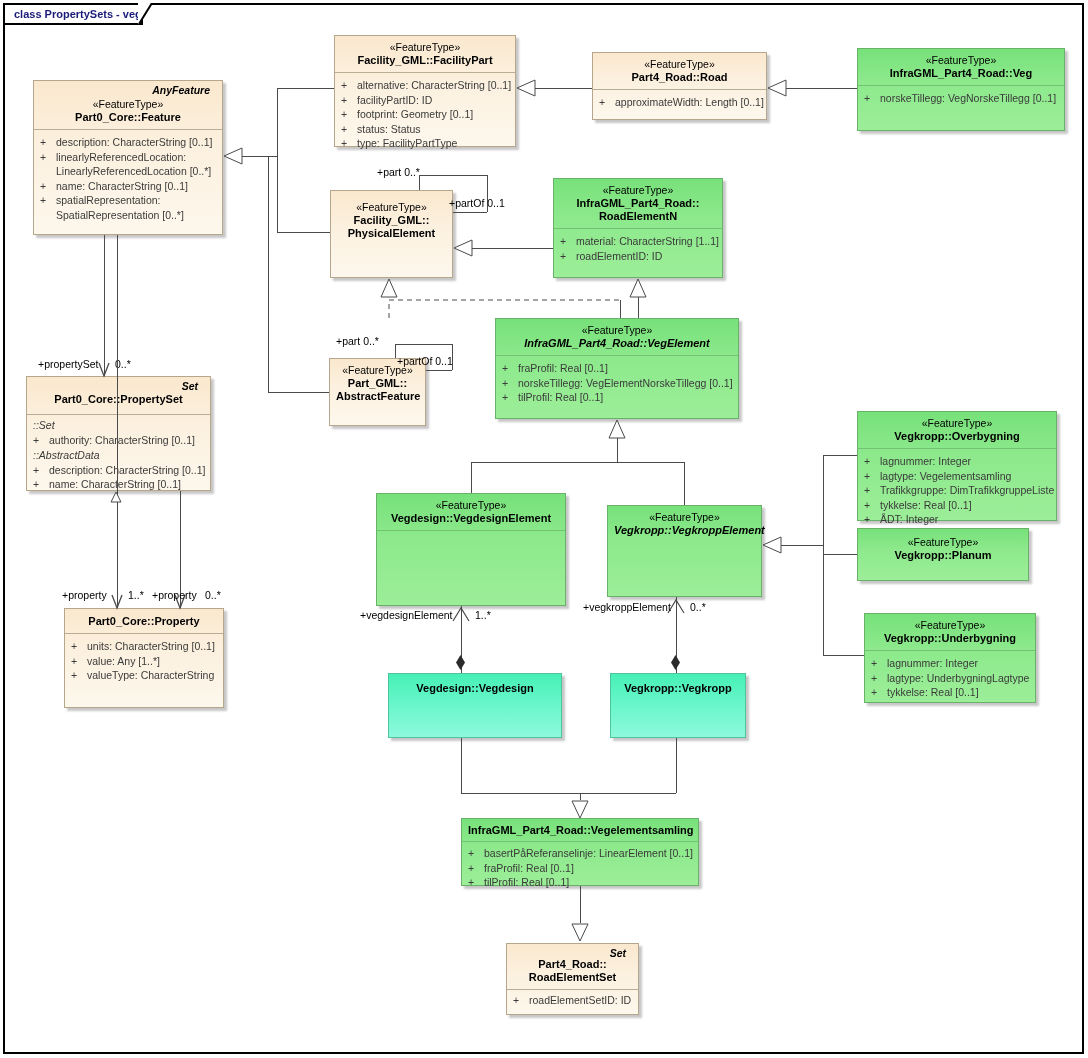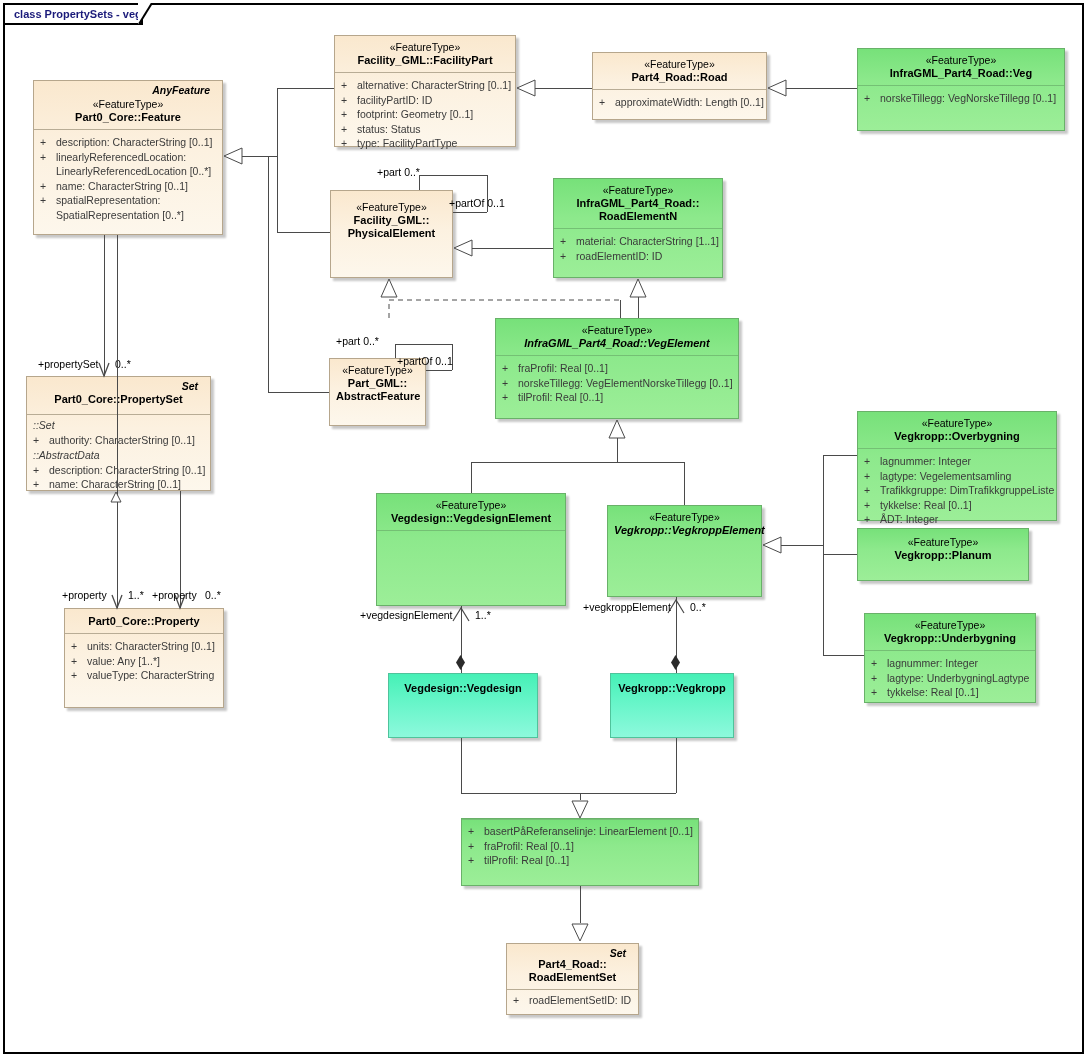--- a/index.html
+++ b/index.html
@@ -217,33 +217,36 @@
       <div class="nm">Vegkropp::Underbygning</div>
     </div>
     <div class="sep"></div>
     <div class="attrs">
       <div class="attr"><span class="vis">+</span><span>lagnummer: Integer</span></div>
       <div class="attr"><span class="vis">+</span><span>lagtype: UnderbygningLagtype</span></div>
       <div class="attr"><span class="vis">+</span><span>tykkelse: Real [0..1]</span></div>
     </div>
   </div>
 
-  <div class="cls aqua" style="left:388px;top:673px;width:150px;height:65px;">
+  <div class="cls aqua" style="left:388px;top:673px;width:174px;height:65px;">
     <div class="hdr" style="padding-top:8px;">
       <div class="nm">Vegdesign::Vegdesign</div>
     </div>
   </div>
 
-  <div class="cls aqua" style="left:610px;top:673px;width:124px;height:65px;">
+  <div class="cls aqua" style="left:610px;top:673px;width:136px;height:65px;">
     <div class="hdr" style="padding-top:8px;">
       <div class="nm">Vegkropp::Vegkropp</div>
     </div>
   </div>
 
   <div class="cls green" style="left:461px;top:818px;width:238px;height:68px;">
+    <div class="hdr" style="padding-top:5px;padding-bottom:4px;">
+      <div class="nm">InfraGML_Part4_Road::Vegelementsamling</div>
+    </div>
     <div class="sep"></div>
     <div class="attrs" style="padding-top:4px;">
       <div class="attr"><span class="vis">+</span><span>basertPåReferanselinje: LinearElement [0..1]</span></div>
       <div class="attr"><span class="vis">+</span><span>fraProfil: Real [0..1]</span></div>
       <div class="attr"><span class="vis">+</span><span>tilProfil: Real [0..1]</span></div>
     </div>
   </div>
 
   <div class="cls tan" style="left:506px;top:943px;width:133px;height:72px;">
     <div class="hdr" style="padding-top:3px;padding-bottom:5px;">

